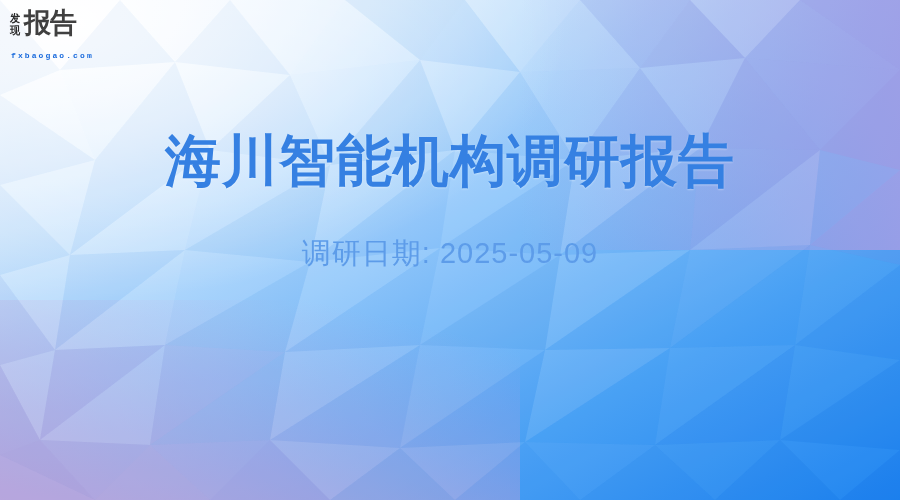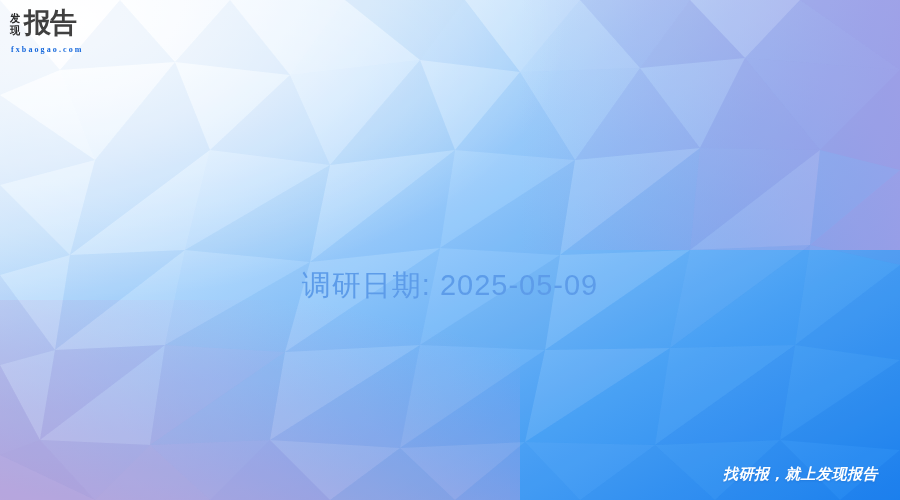--- a/index.html
+++ b/index.html
@@ -61,23 +61,23 @@
     color: #404040;
     letter-spacing: -1px;
     line-height: 28px;
     transform: scaleY(1.02);
   }
   .logo-url {
     font-size: 8px;
     font-weight: 700;
     color: #1668dc;
     letter-spacing: 2.1px;
-    margin-top: 8px;
+    margin-top: 14px;
     padding-left: 1px;
-    font-family: Liberation Serif, serif;
+    font-family: Liberation Mono, monospace;
   }
 
   
   .title-wrap {
     position: absolute;
     left: 0;
     top: 88px;
     width: 900px;
     text-align: center;
     z-index: 4;
@@ -93,21 +93,20 @@
     text-shadow: 0 1px 2px rgba(255,255,255,0.35);
   }
 
   .subtitle-wrap {
     position: absolute;
     left: 0;
     top: 233px;
     width: 900px;
     text-align: center;
     z-index: 4;
-    margin-top: 32px;
   }
   .subtitle {
     display: inline-block;
     font-size: 29px;
     font-weight: 400;
     color: #5d9ce9;
     letter-spacing: 1px;
     line-height: 40px;
     white-space: nowrap;
   }
@@ -273,20 +272,22 @@
     <div class="logo-row">
       <div class="logo-stack">
         <span>发</span>
         <span>现</span>
       </div>
       <div class="logo-main">报告</div>
     </div>
     <div class="logo-url">fxbaogao.com</div>
   </div>
 
+  <div class="title-wrap">
+    <h1 class="main-title">海川智能机构调研报告</h1>
+  </div>
 
   <div class="subtitle-wrap">
     <div class="subtitle">调研日期: 2025-05-09</div>
   </div>
 
-  <div class="tagline">找研报，就上发现报告</div>
 
 </div>
 
 </body></html>

